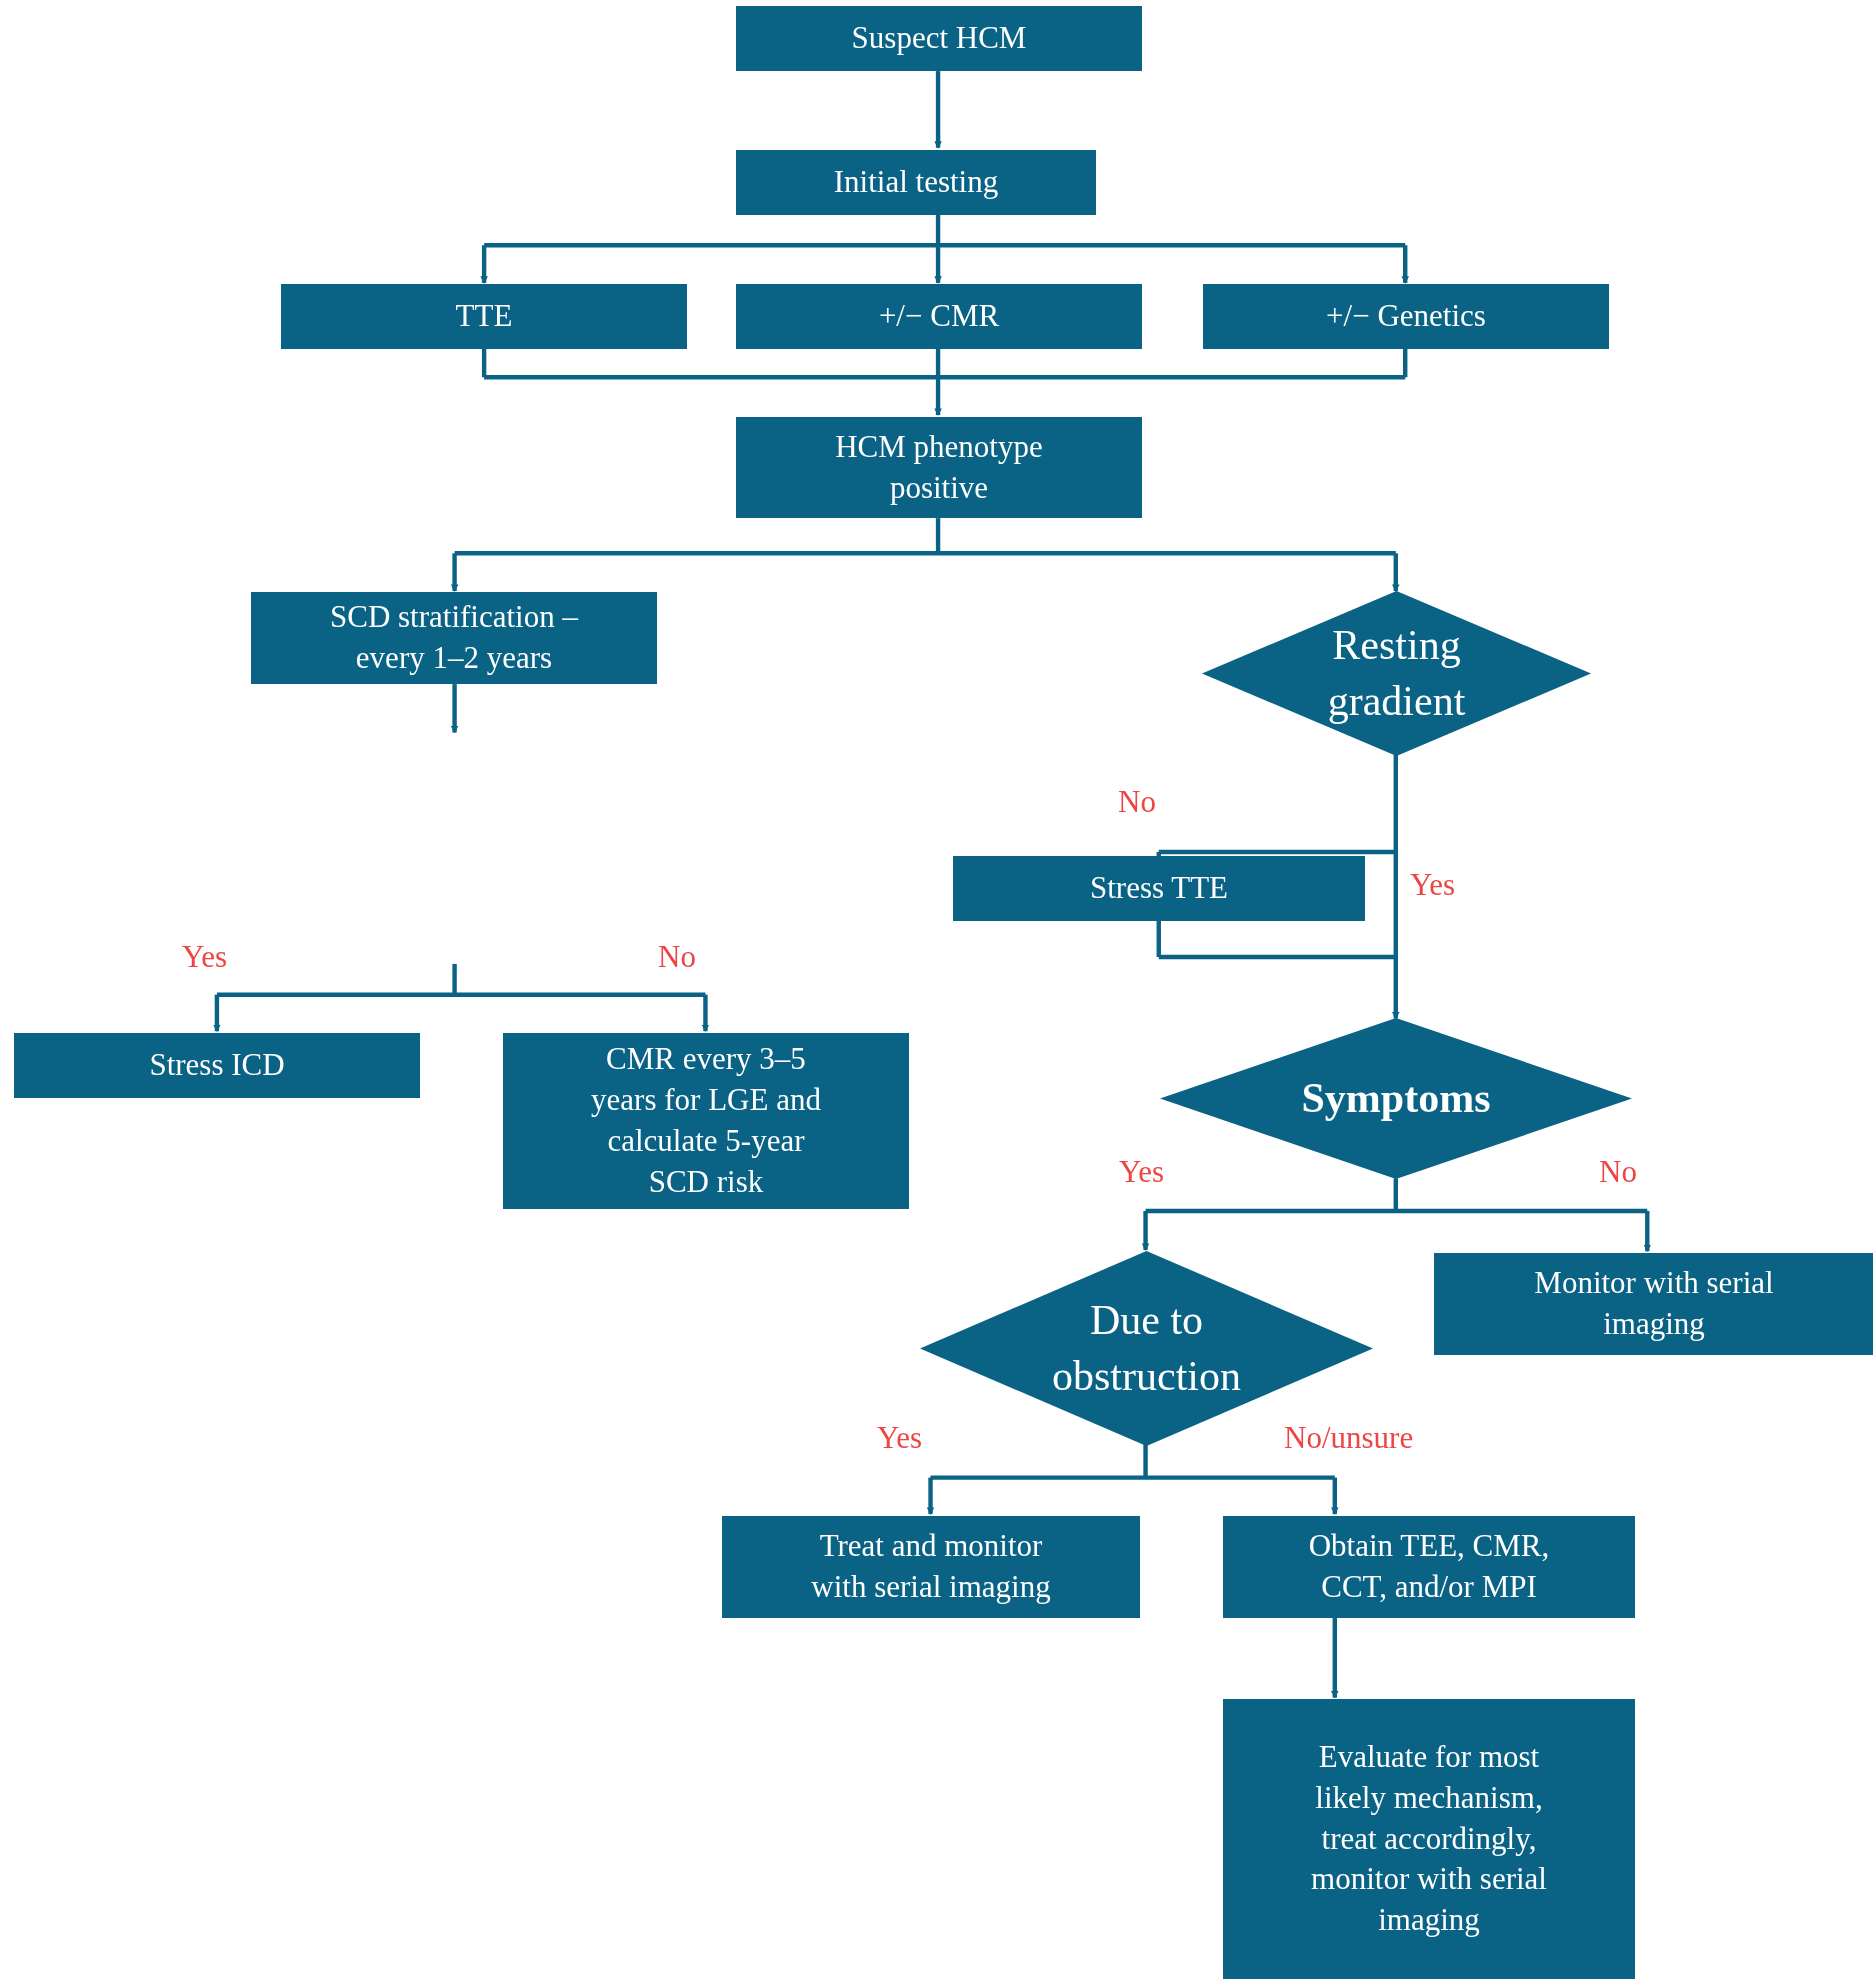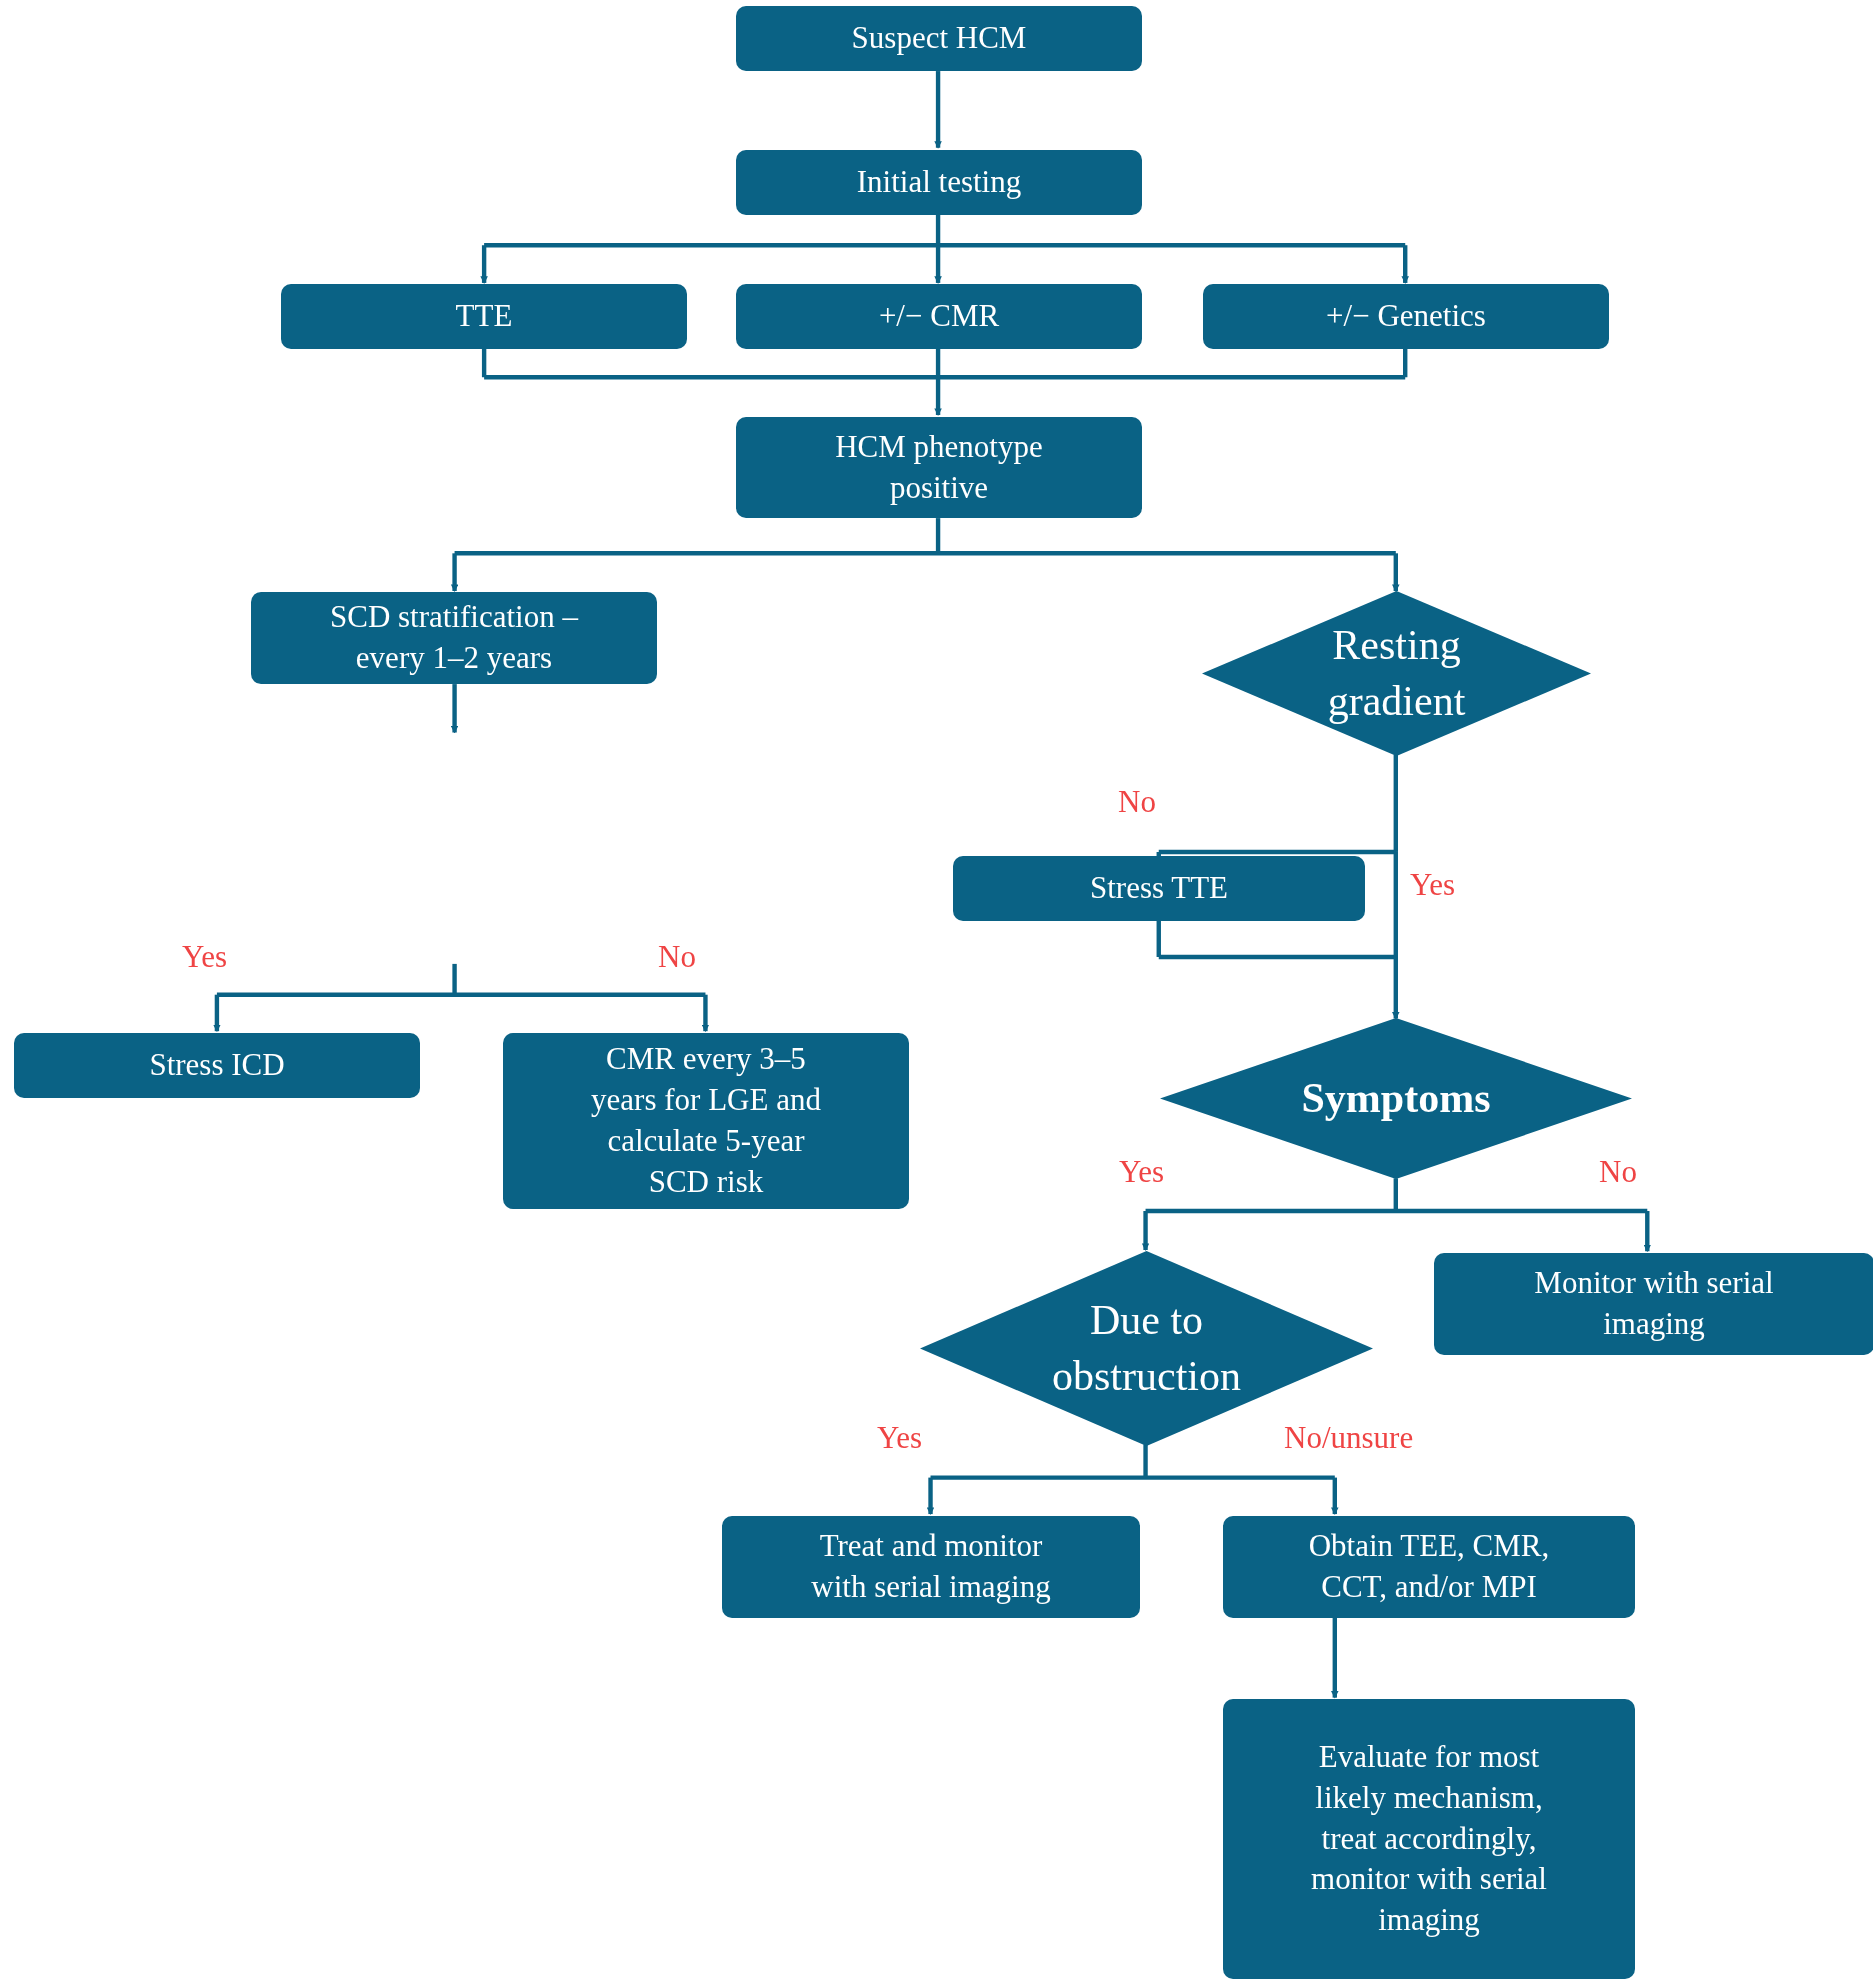--- a/index.html
+++ b/index.html
@@ -60,21 +60,21 @@
     text-align: center;
     white-space: pre-line;
   }
   .edge-label {
     position: absolute;
     color: #ef4444;
     font-size: 31px;
     line-height: 1;
     white-space: nowrap;
   }
-  .nd-text { white-space: pre-line; border-radius: 10px; }
+  .nd-text { white-space: pre-line; }
 </style>
 </head>
 <body>
 
 <div id="canvas">
 
   <svg class="edges" viewBox="0 0 2979 3157" preserveAspectRatio="none">
     <defs>
       <marker id="arrow" viewBox="0 0 12 12" refX="10.5" refY="6" markerWidth="12" markerHeight="12" orient="auto-start-reverse" markerUnits="userSpaceOnUse">
         <path d="M 0 0 L 12 6 L 0 12 z" fill="#0a6285"></path>
@@ -125,21 +125,21 @@
       <path d="M 1480 2350 L 2123 2350"></path>
       <path d="M 1480 2350 L 1480 2408" marker-end="url(#arrow)"></path>
       <path d="M 2123 2350 L 2123 2408" marker-end="url(#arrow)"></path>
 
       <path d="M 2123 2573 L 2123 2700" marker-end="url(#arrow)"></path>
     </g>
   </svg>
 
   <div class="node box nd-text" style="left:736px; top:6.3px; width:406px; height:65px;">Suspect HCM</div>
 
-  <div class="node box nd-text" style="left:736px; top:150px; width:406px; height:65px;">Initial testing</div>
+  <div class="node box nd-text" style="left:736px; top:150px; width:360px; height:65px;">Initial testing</div>
 
   <div class="node box nd-text" style="left:281px; top:284px; width:406px; height:65px;">TTE</div>
 
   <div class="node box nd-text" style="left:736px; top:284px; width:406px; height:65px;">+/− CMR</div>
 
   <div class="node box nd-text" style="left:1203px; top:284px; width:406px; height:65px;">+/− Genetics</div>
 
   <div class="node box nd-text" style="left:736px; top:417px; width:406px; height:101px;">HCM  phenotype
 positive</div>
 

